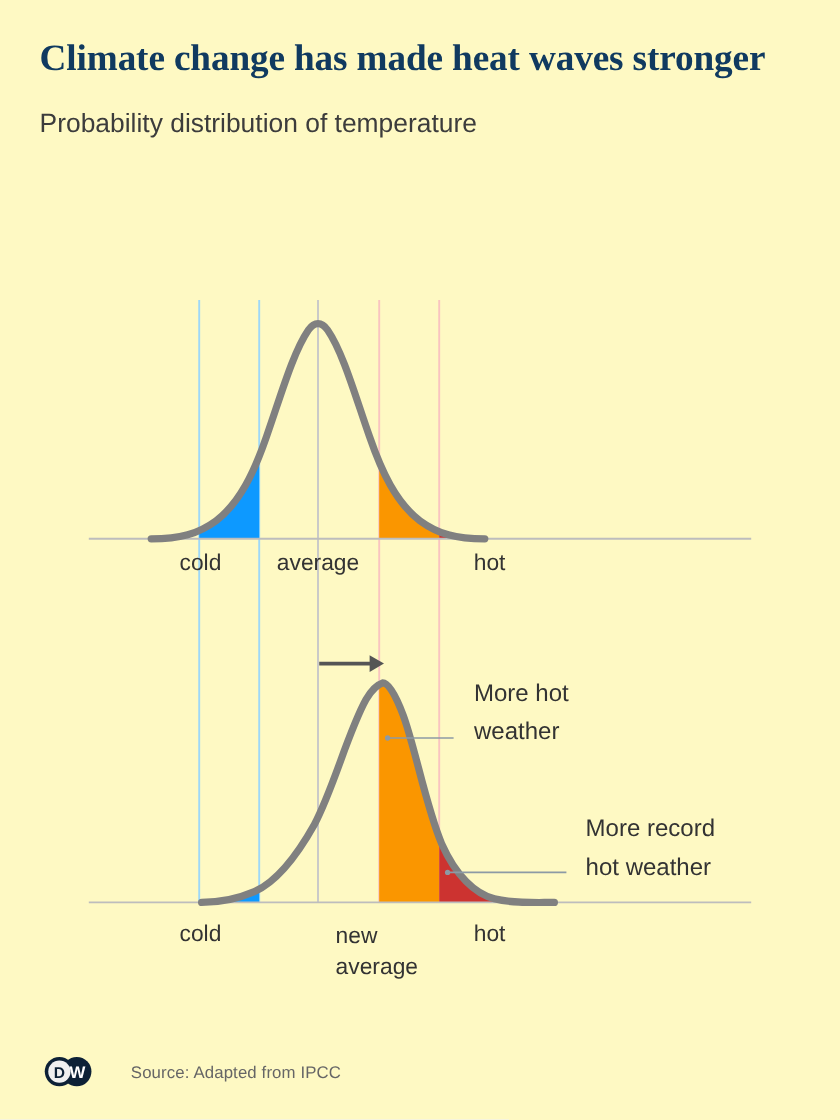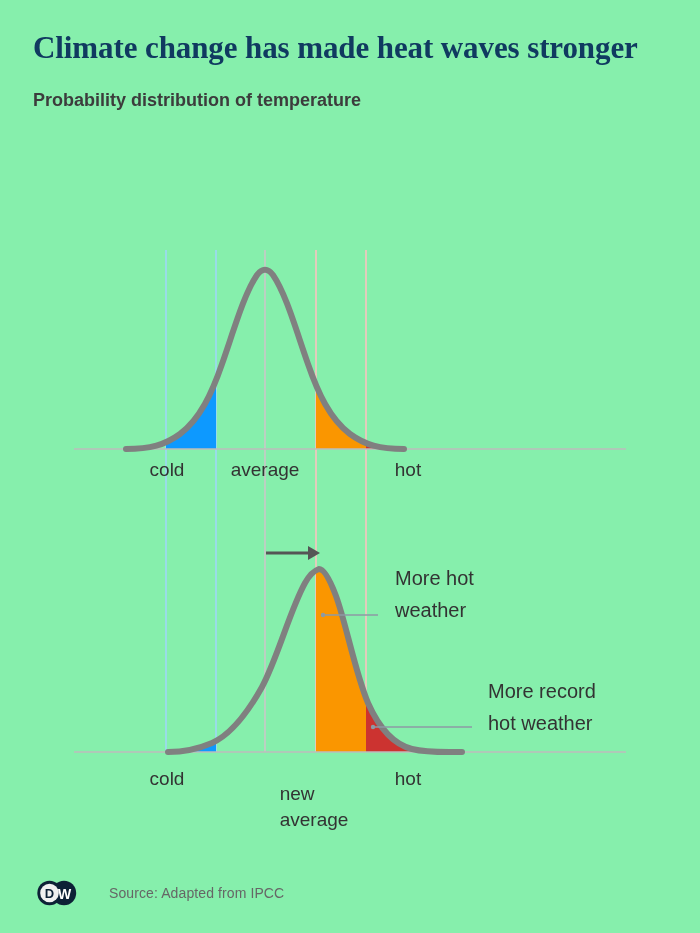--- a/index.html
+++ b/index.html
@@ -12,21 +12,21 @@
     height: 933px;
     position: relative;
     overflow: hidden;
     font-family: "Liberation Sans", sans-serif;
     -webkit-font-smoothing: antialiased;
   }
 
   .infographic {
     position: absolute;
     inset: 0;
-    background: #86efac;
+    background: #fef9c3;
   }
 
   
   .header {
     position: absolute;
     left: 33px;
     top: 28px;
     width: 620px;
   }
   .title {
@@ -35,22 +35,22 @@
     font-size: 31px;
     font-weight: bold;
     line-height: 1.32;
     color: #103a60;
     letter-spacing: -0.1px;
   }
   .subtitle {
     margin: 0;
     padding-top: 20px;
     font-family: "Liberation Sans", sans-serif;
-    font-size: 18px;
-    font-weight: 700;
+    font-size: 22px;
+    font-weight: 400;
     color: #3c3c3c;
     line-height: 1.3;
   }
 
   
   .chart-area {
     position: absolute;
     left: 0;
     top: 0;
     width: 700px;
@@ -62,21 +62,21 @@
   
   .axis-label {
     position: absolute;
     font-family: "Liberation Sans", sans-serif;
     font-size: 19px;
     color: #333333;
     text-align: left;
     white-space: nowrap;
     transform: translateX(-50%);
   }
-  .axis-label.two-line { line-height: 1.35; margin-top: 13px; }
+  .axis-label.two-line { line-height: 1.35; }
 
   
   .callout {
     position: absolute;
     font-family: "Liberation Sans", sans-serif;
     font-size: 20px;
     color: #333333;
     line-height: 1.6;
     white-space: pre-line;
     margin-left: 13px;

